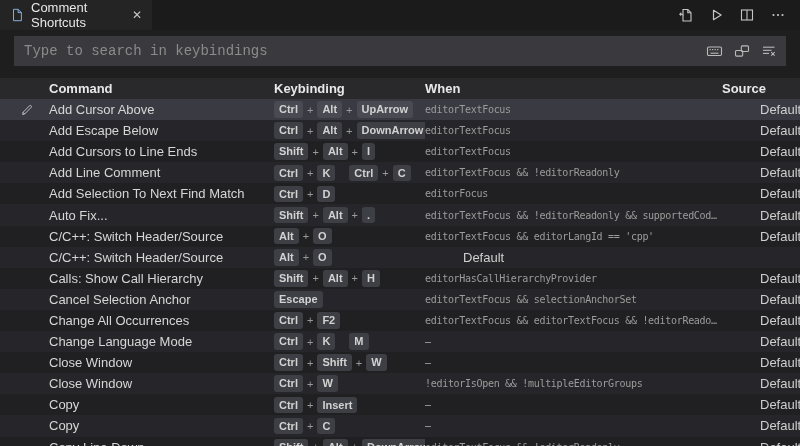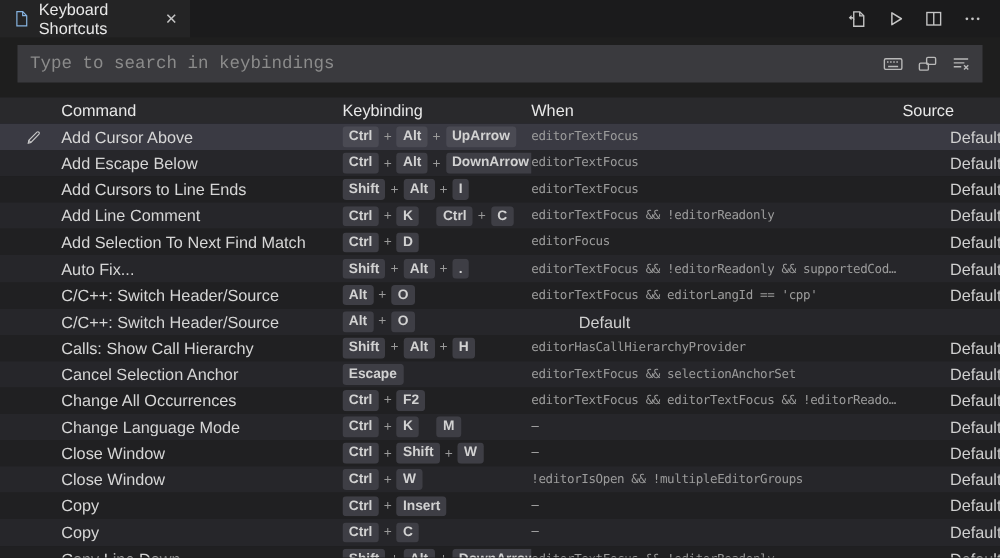--- a/index.html
+++ b/index.html
@@ -41,21 +41,21 @@
   .search-actions { display: flex; align-items: center; gap: 11px; padding-right: 9px; }
   .spacer { height: 6px; background: #1e1e1e; }
   
   .grid {
     display: grid;
     grid-template-columns: 44px 230px 151px 297px 78px;
     align-items: center;
   }
   .thead {
     height: 21px; background: #29292c;
-    font-weight: normal; font-size: 13px; color: #e8e8e8;
+    font-weight: bold; font-size: 13px; color: #e8e8e8;
   }
   .row { height: 21.1px; font-size: 13px; color: #d6d6d6; background: #202022; cursor: pointer; }
   .row.alt { background: #26262a; }
   .row.selected { background: #3a3a43; }
   .cell-gutter { display: flex; align-items: center; justify-content: center; padding-left: 10px; height: 100%; }
   .cell-command { padding-left: 5px; white-space: nowrap; overflow: hidden; }
   .cell-key { display: flex; align-items: center; white-space: nowrap; overflow: hidden; }
   .key {
     background: #3e3e45; border-radius: 3px;
     padding: 2px 5px; font-size: 11px; color: #d2d2d2; line-height: 1.15; font-weight: bold;
@@ -76,21 +76,21 @@
 <body>
 
 <div class="tabbar">
   <div class="tab">
     <span>
       <svg width="14" height="14" viewBox="0 0 16 16">
         <path d="M4 1.5h5.3L13 5.2V14.5H4z" fill="none" stroke="#86b3e0" stroke-width="1.1"></path>
         <path d="M9.3 1.5v3.7H13" fill="none" stroke="#86b3e0" stroke-width="1.1"></path>
       </svg>
     </span>
-    <span>Keyboard Shortcuts</span>
+    <span>Comment Shortcuts</span>
     <span class="tab-close">✕</span>
   </div>
   <div class="tab-actions">
     <span class="icon-btn">
       <svg width="16" height="16" viewBox="0 0 16 16">
         <path d="M6 2.5h4.8L14 5.7V14H6z" fill="none" stroke="#c5c5c5" stroke-width="1.1"></path>
         <path d="M10.8 2.5v3.2H14" fill="none" stroke="#c5c5c5" stroke-width="1.1"></path>
         <path d="M2 7.2l2.2-2.2v1.4c1.8.2 2.4 1.4 2.5 2.6-.8-.8-1.5-1.2-2.5-1.2v1.4z" fill="#c5c5c5"></path>
       </svg>
     </span>

